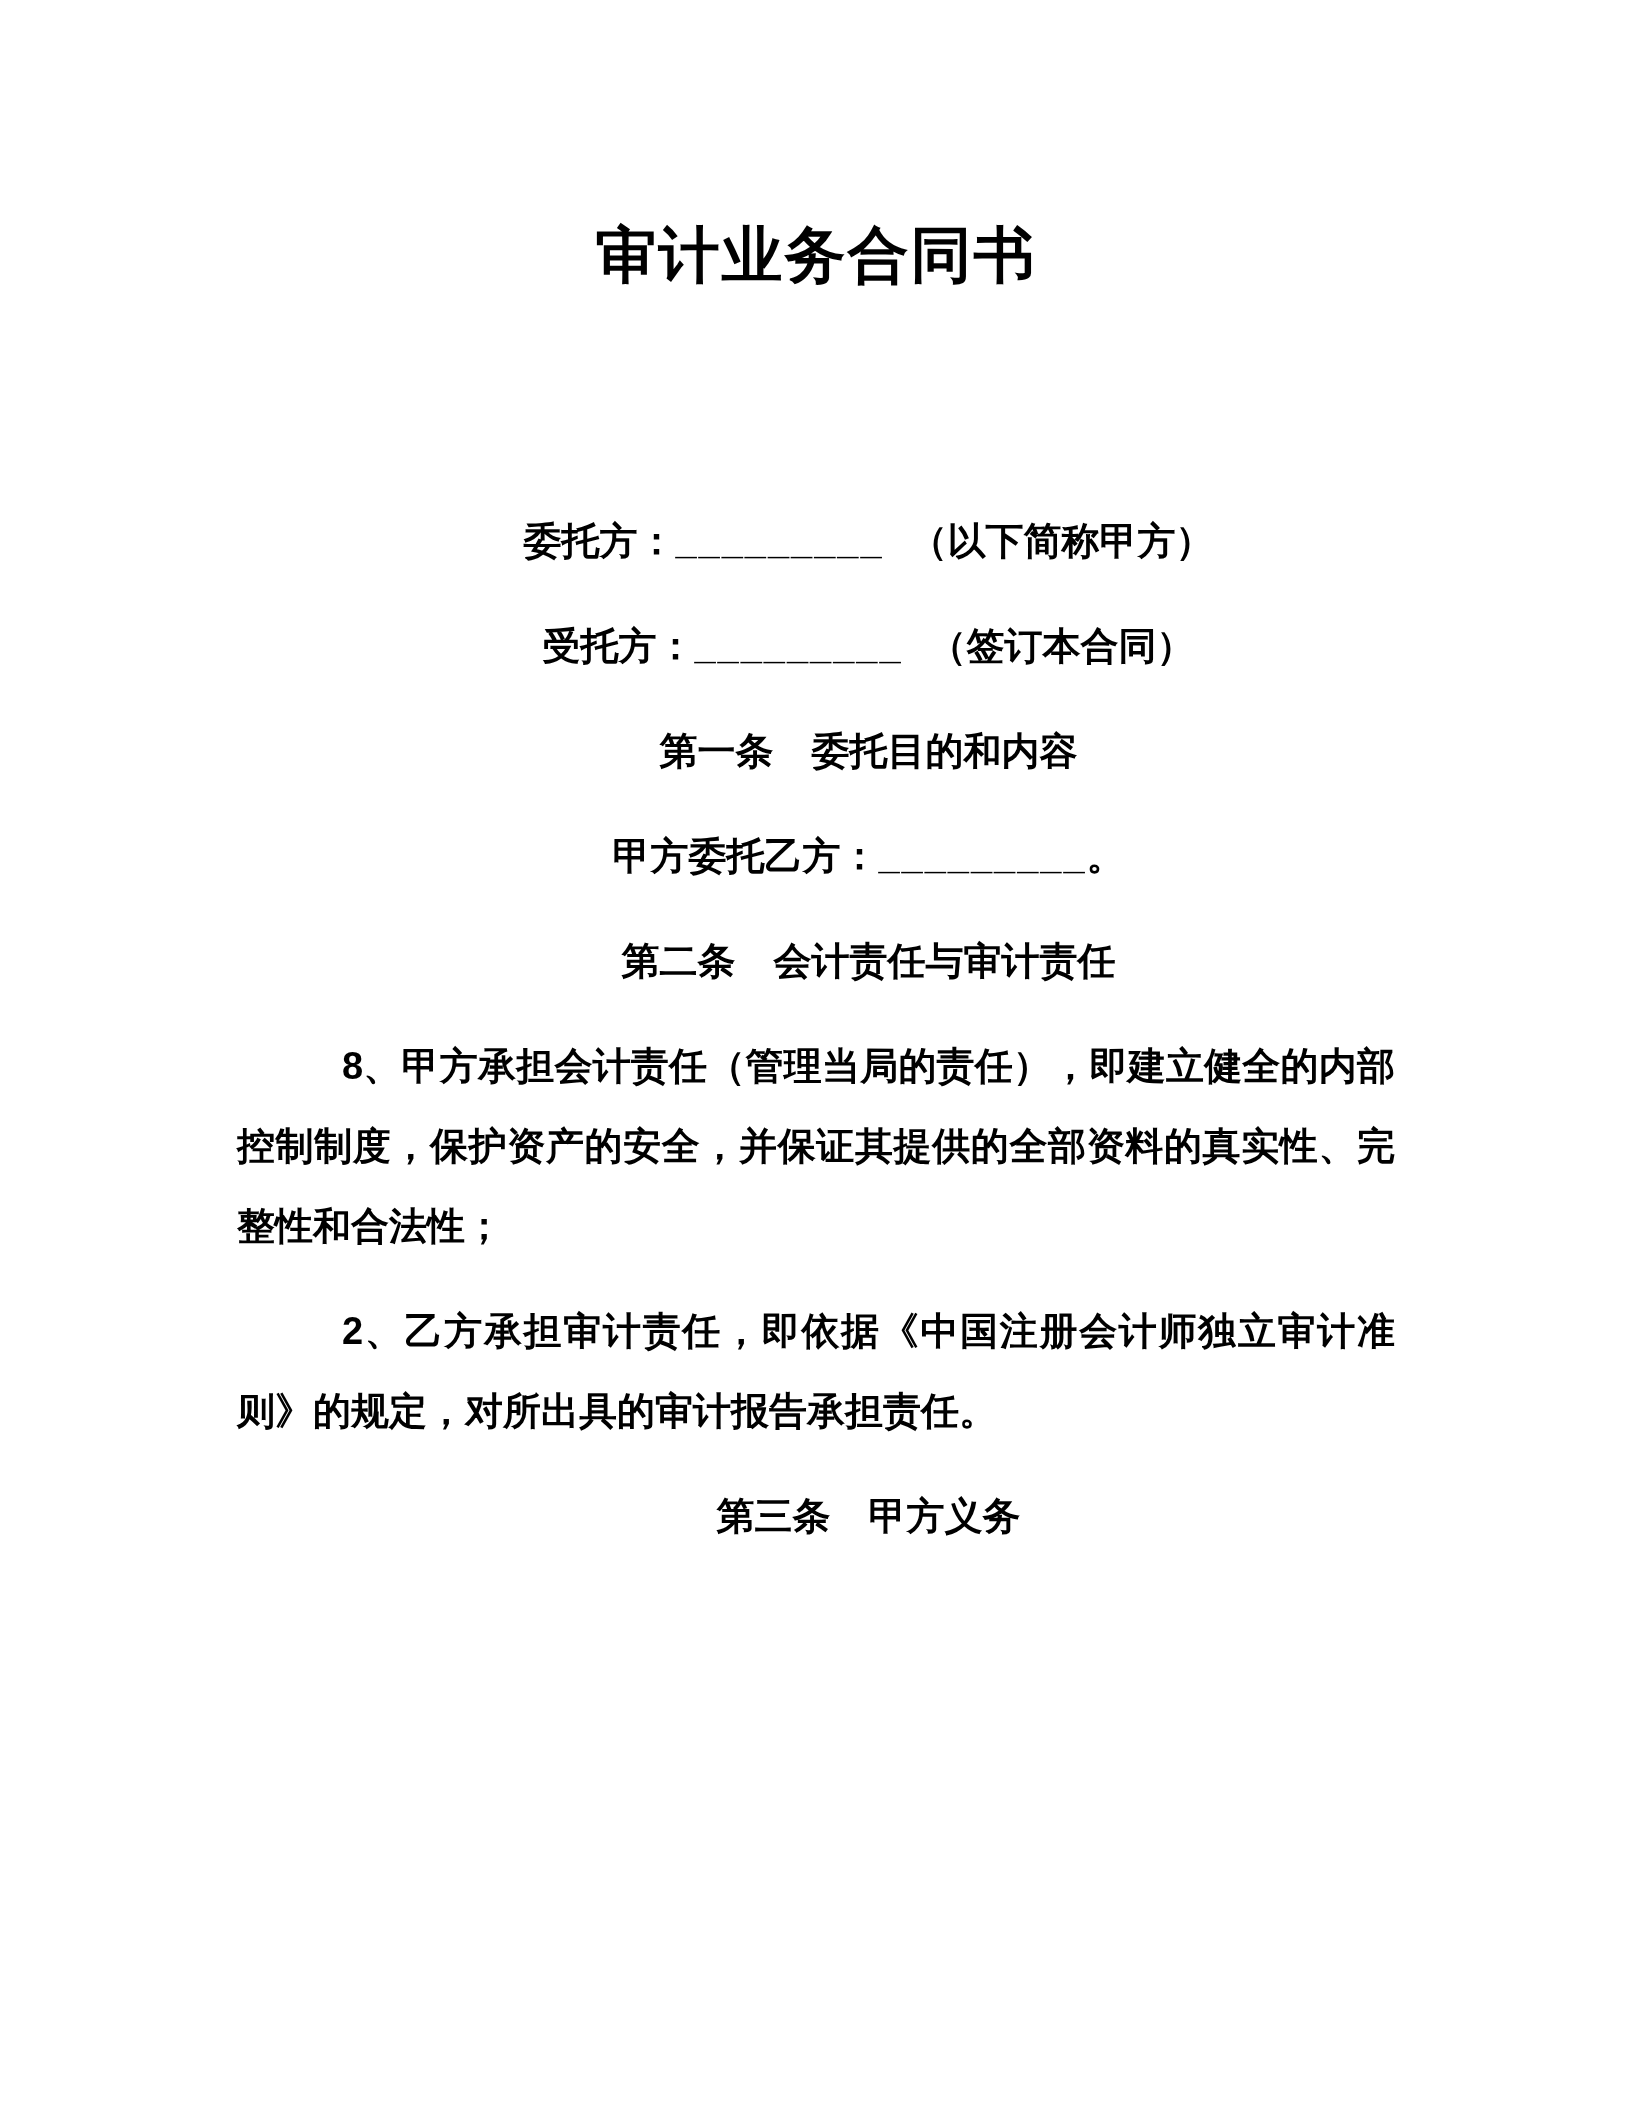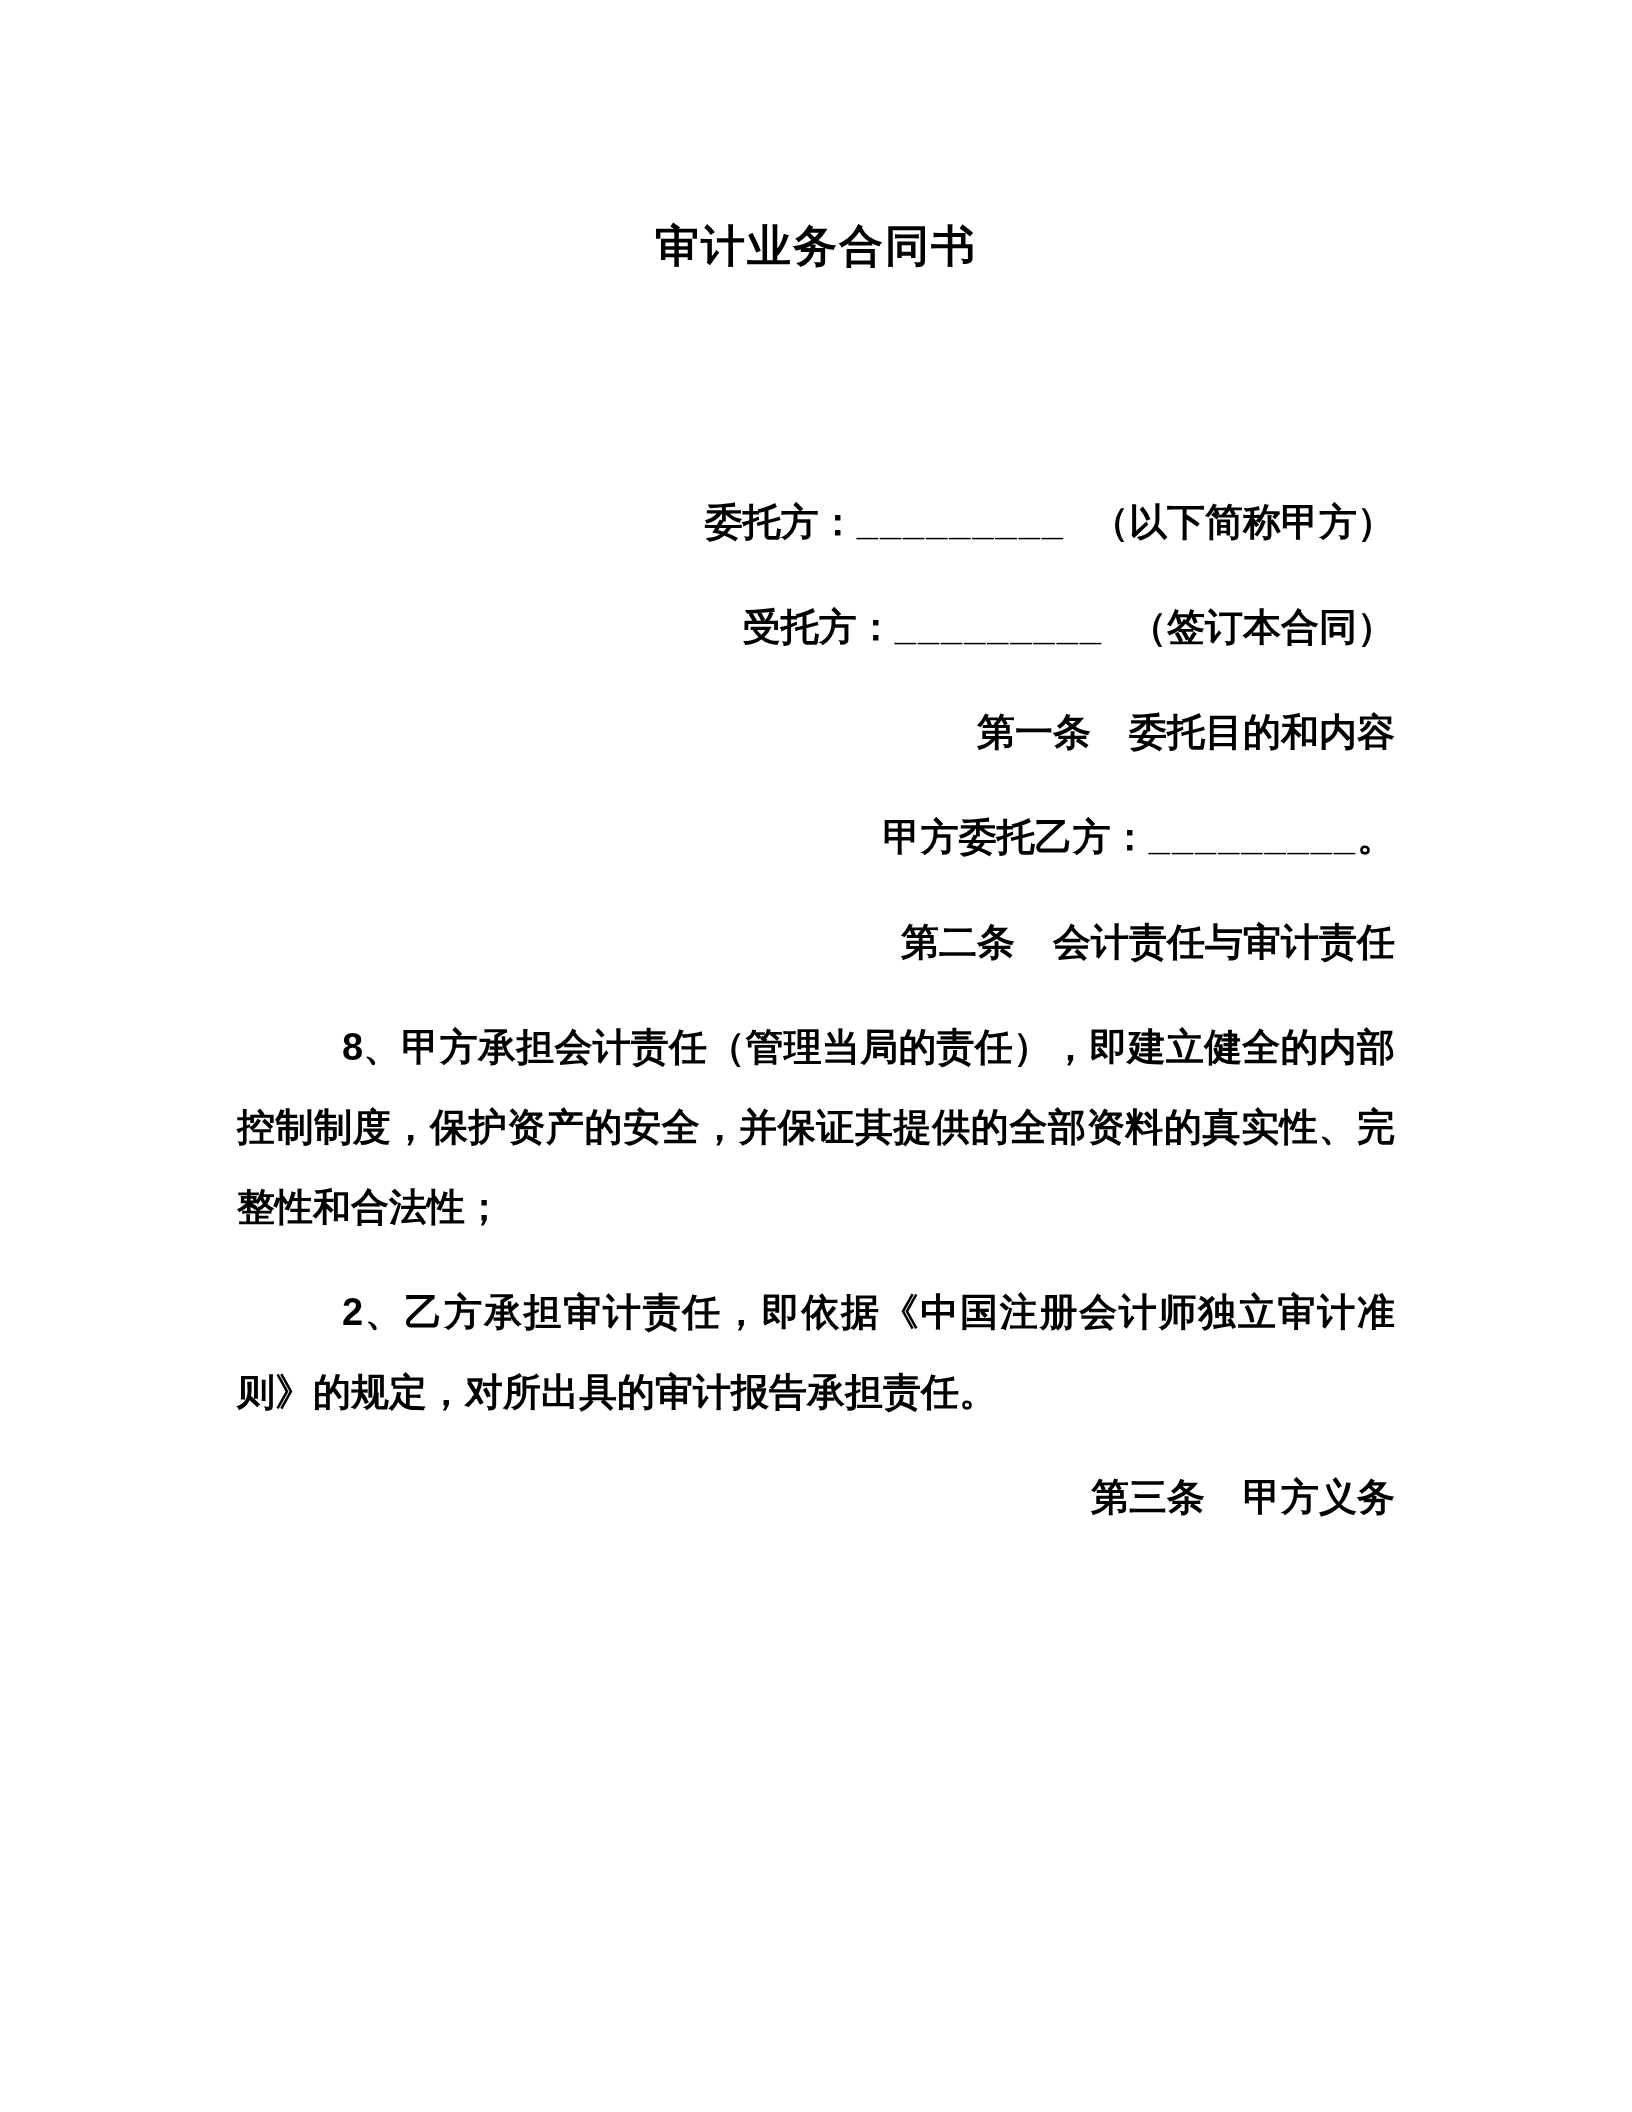--- a/index.html
+++ b/index.html
@@ -15,32 +15,32 @@
     color: #000000;
     font-family: "Liberation Sans", sans-serif;
     font-weight: 700;
     overflow: hidden;
     box-sizing: border-box;
     padding: 0 237px;
   }
   .doc-title {
     margin: 0;
     padding-top: 222px;
-    font-size: 44px;
+    font-size: 61px;
     line-height: 1.1;
     text-align: center;
     font-weight: 700;
     letter-spacing: 2px;
   }
   .para {
     margin: 0 0 25px 0;
     font-size: 38px;
     line-height: 80px;
     text-indent: 105px;
-    text-align: right;
+    text-align: center;
     font-weight: 700;
   }
   .para.first {
     margin-top: 212px;
   }
   .para.just {
     text-align: justify;
     text-justify: inter-ideograph;
   }
   .para.heading {

